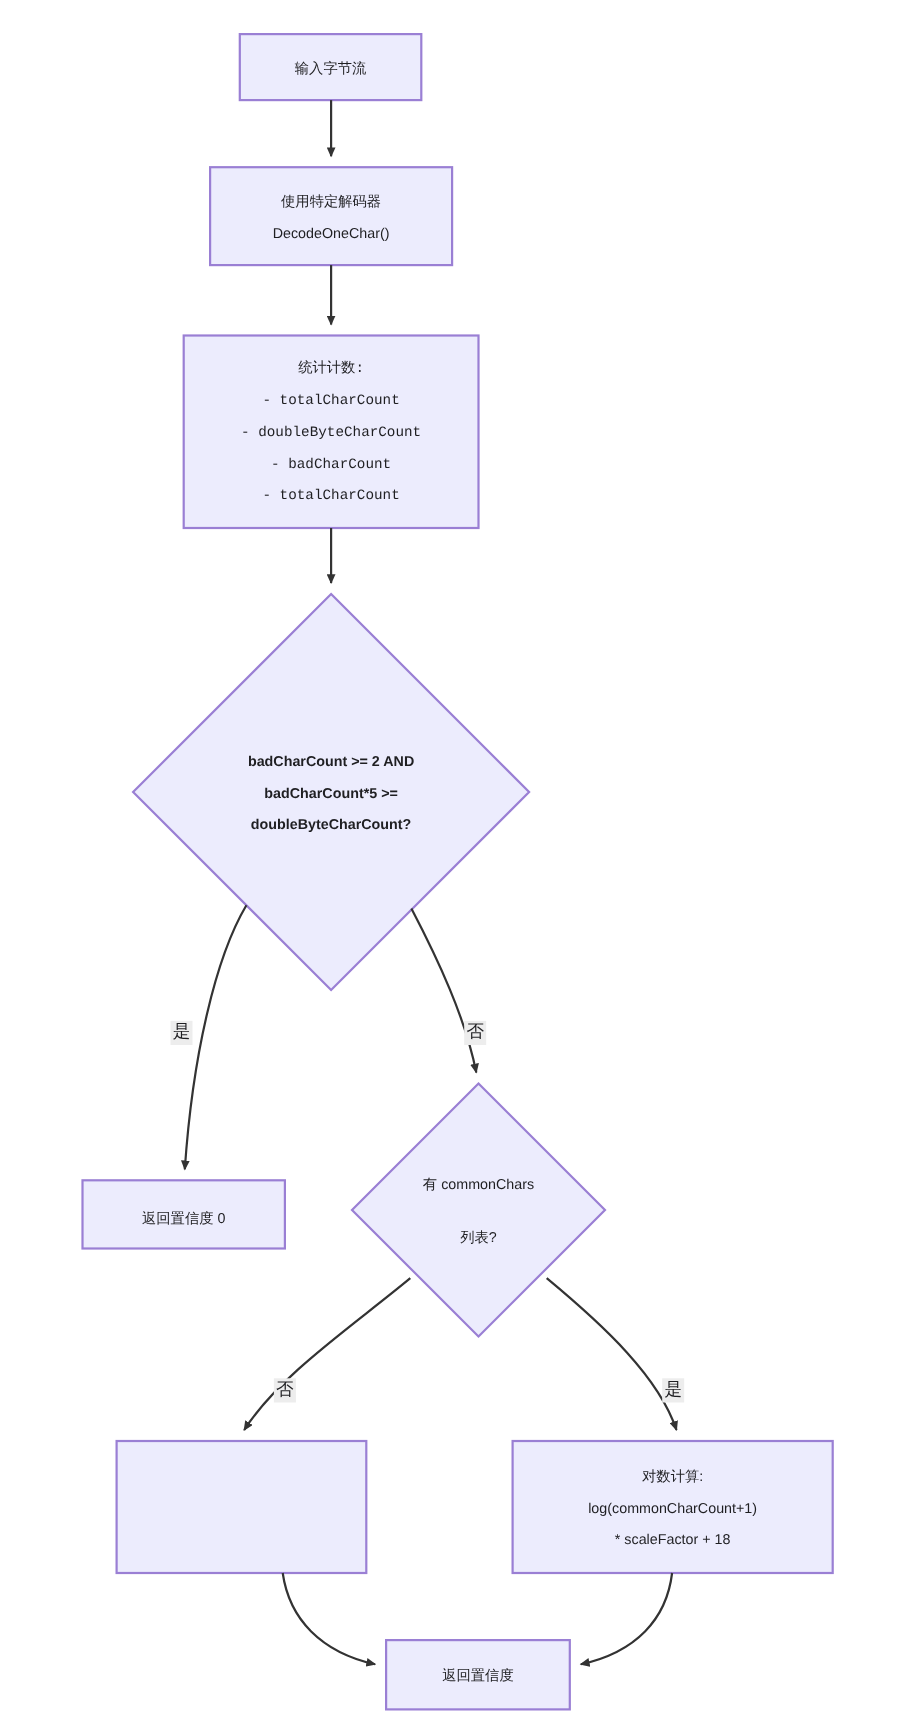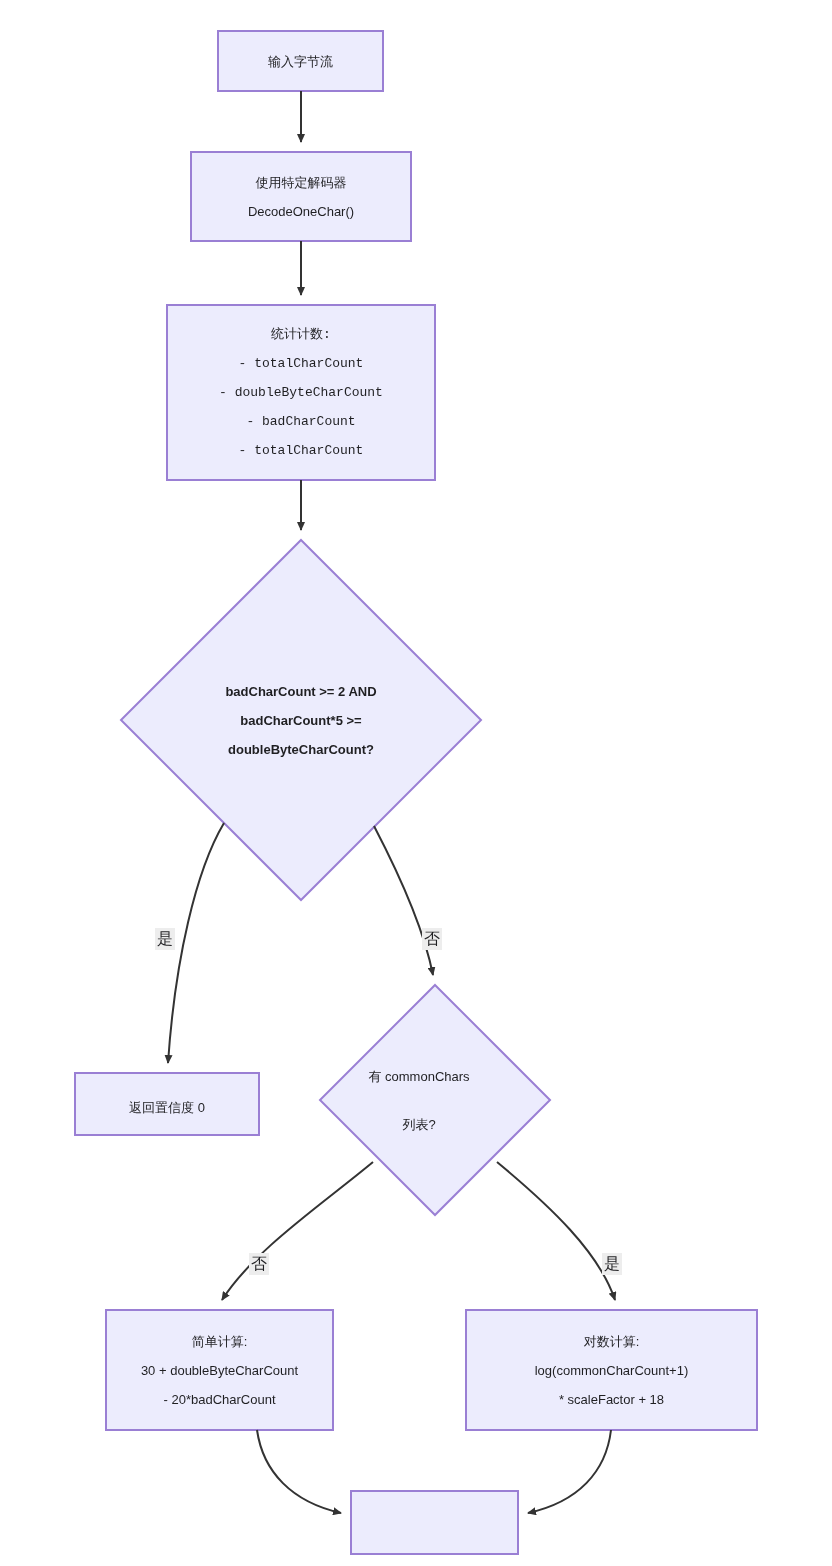--- a/index.html
+++ b/index.html
@@ -130,37 +130,35 @@
   <div class="node-text" style="left:121px; top:632px; width:360px; height:176px;font-weight:bold;">
     <span class="line">badCharCount &gt;= 2 AND</span>
     <span class="line">badCharCount*5 &gt;=</span>
     <span class="line">doubleByteCharCount?</span>
   </div>
 
   <div class="node-text" style="left:75px; top:1076px; width:184px; height:62px;">
     <span class="line">返回置信度 0</span>
   </div>
 
-  <div class="node-text" style="left:304px; top:1050px; width:230px; height:100px;gap:19px;">
+  <div class="node-text" style="left:320px; top:1050px; width:230px; height:100px;gap:19px;">
     <span class="line">有 commonChars</span>
     <span class="line">列表?</span>
   </div>
 
-  <div class="node-text" style="left:106px; top:1310px; width:227px; height:120px;">
-    <span class="line">简单计算:</span>
-    <span class="line">30 + doubleByteCharCount</span>
-    <span class="line">- 20*badCharCount</span>
-  </div>
 
   <div class="node-text" style="left:466px; top:1310px; width:291px; height:120px;border-radius:31px;">
     <span class="line">对数计算:</span>
     <span class="line">log(commonCharCount+1)</span>
     <span class="line">* scaleFactor + 18</span>
   </div>
 
+  <div class="node-text" style="left:351px; top:1491px; width:167px; height:63px;">
+    <span class="line">返回置信度</span>
+  </div>
 
   <div class="edge-label" style="left:155px; top:928px;">是</div>
 
   <div class="edge-label" style="left:422px; top:928px;">否</div>
 
   <div class="edge-label" style="left:249px; top:1253px;">否</div>
 
   <div class="edge-label" style="left:602px; top:1253px;">是</div>
 
 </div>

